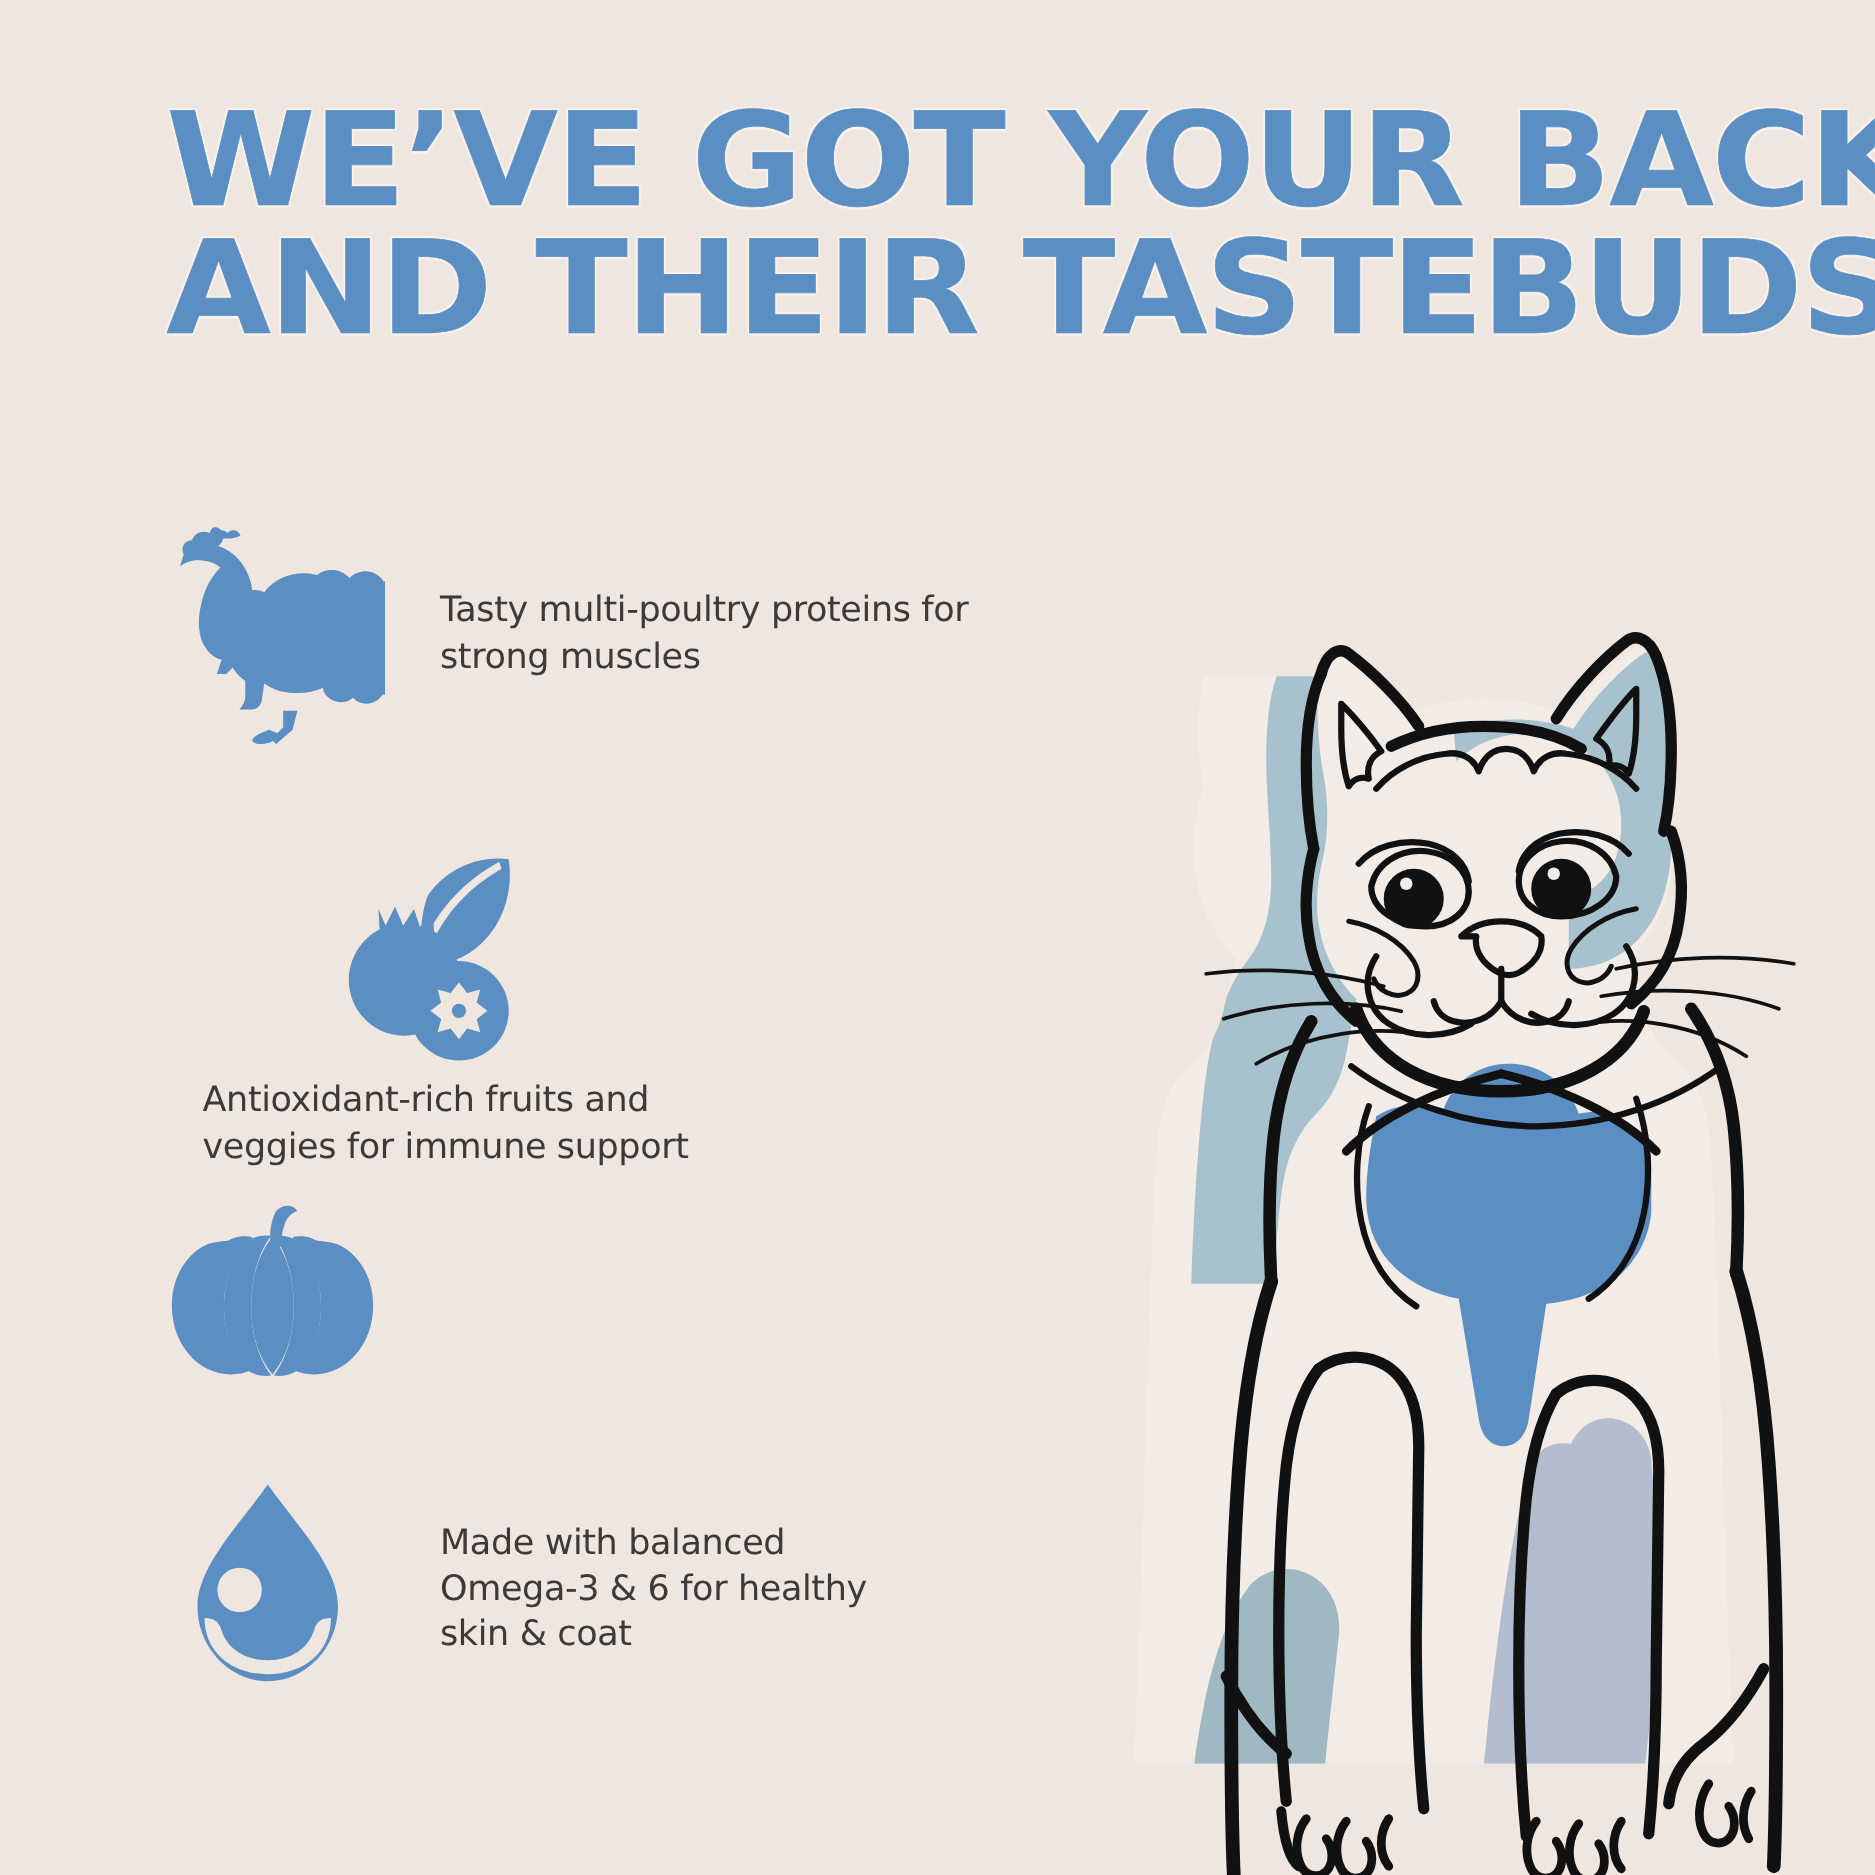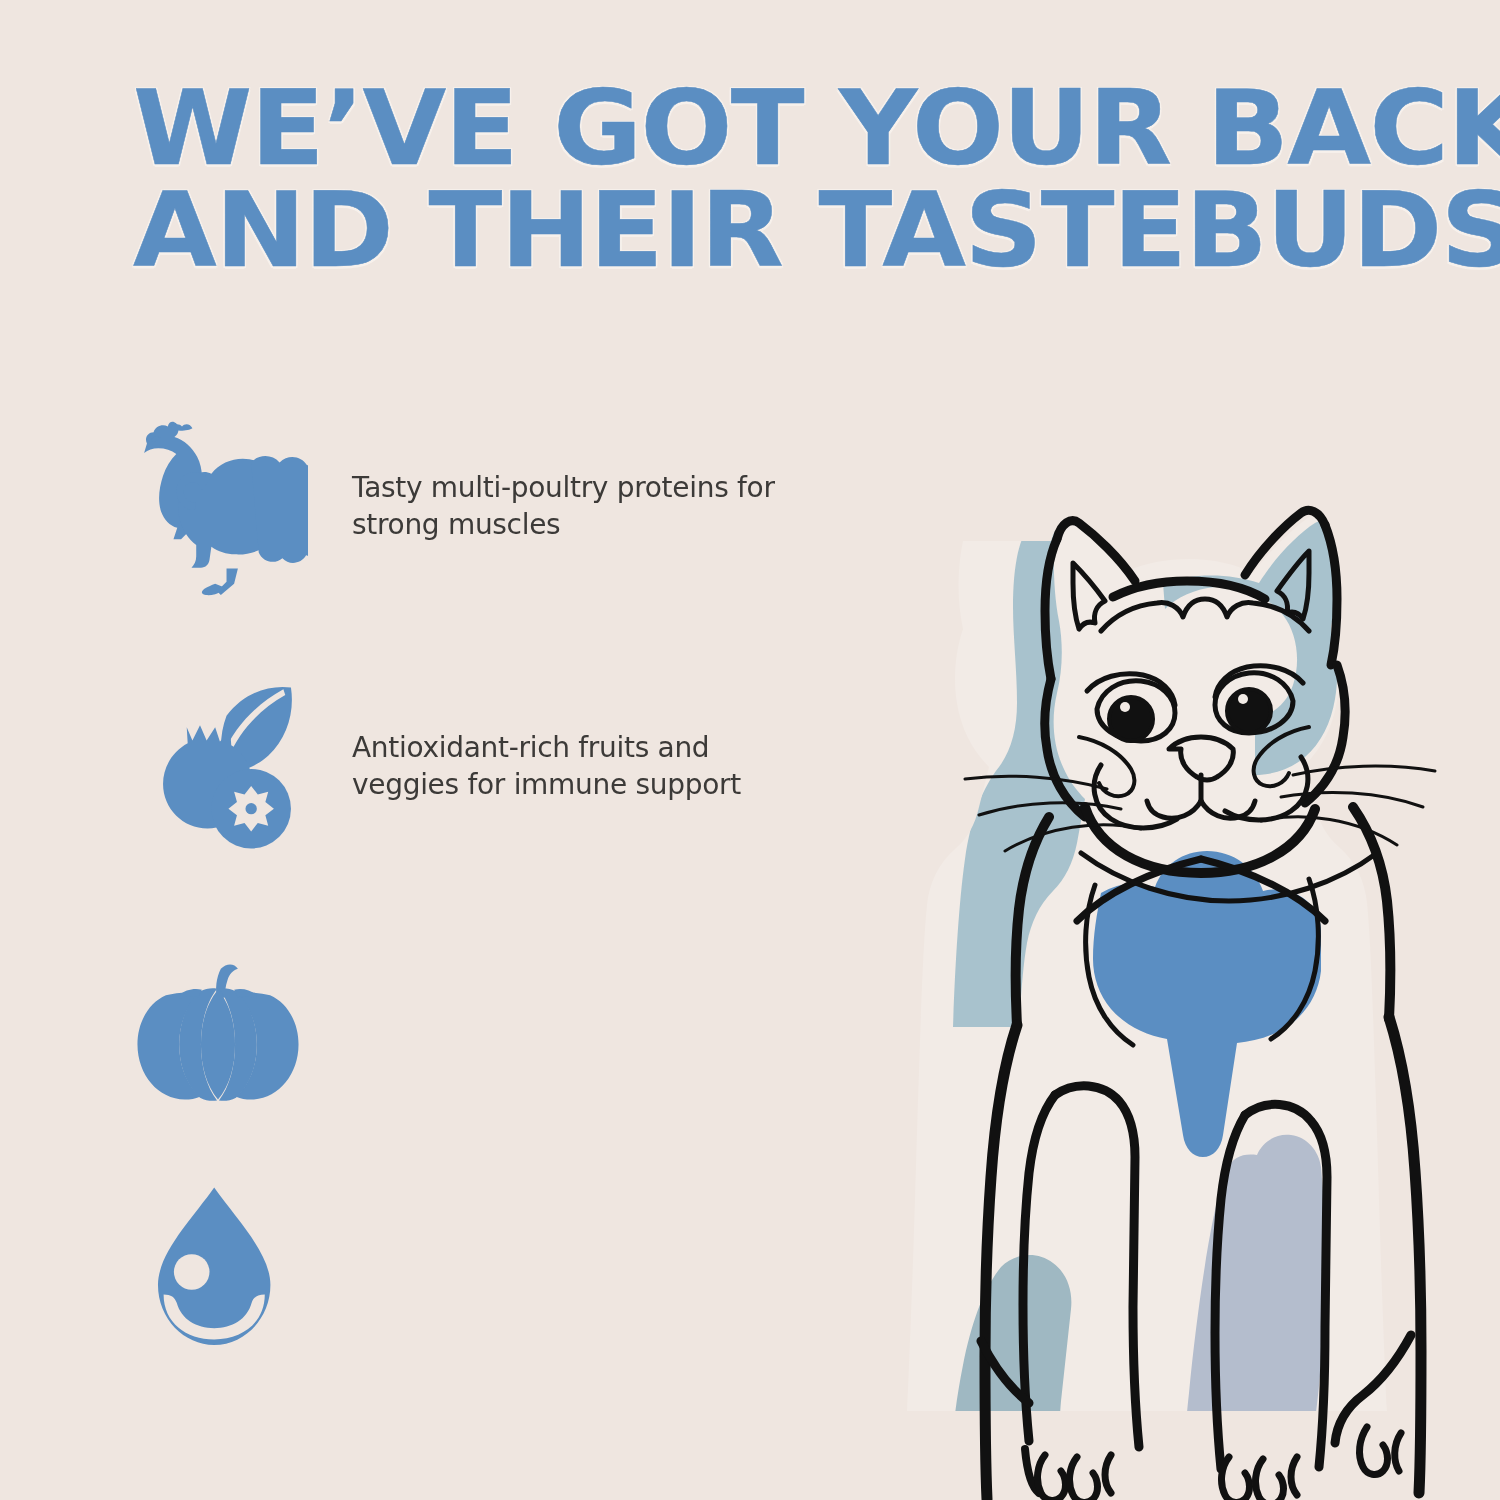--- a/index.html
+++ b/index.html
@@ -50,21 +50,21 @@
     left: 0;
     top: 0;
     width: 980px;
   }
   .benefit-row {
     position: absolute;
     display: flex;
     align-items: center;
   }
   .benefit-row.r1 { left: 128px; top: 412px; }
-  .benefit-row.r2 { left: 128px; top: 672px; }
+  .benefit-row.r2 { left: 128px; top: 672px; flex-direction: column; }
   .benefit-row.r3 { left: 128px; top: 942px; }
   .benefit-row.r4 { left: 128px; top: 1176px; }
 
   .benefit-icon {
     width: 190px;
     min-width: 190px;
     height: 190px;
     display: flex;
     align-items: center;
     justify-content: flex-start;
@@ -201,20 +201,23 @@
             <path d="M92 6 c24 34 60 70 60 104 c0 36 -28 64 -60 64 c-32 0 -60 -28 -60 -64
                      c0 -34 36 -70 60 -104z" fill="#5b8ec2"></path>
 
             <circle cx="68" cy="96" r="19" fill="#efe6e0"></circle>
 
             <path d="M38 120 c0 30 24 48 54 48 c30 0 54 -18 54 -48 c-8 0 -12 3 -14 9
                      c-5 18 -21 27 -40 27 c-19 0 -35 -9 -40 -27 c-2 -6 -6 -9 -14 -9z" fill="#efe6e0"></path>
           </g>
         </svg>
       </div>
+      <div class="benefit-text">Made with balanced
+Omega-3 &amp; 6 for healthy
+skin &amp; coat</div>
     </div>
 
   </div>
 
   <div class="cat-wrap">
     <svg viewBox="0 0 620 1060" aria-hidden="true">
       <defs>
         <clipPath id="catClip">
           <path d="M146 86 c6 -20 16 -28 24 -22 c14 10 36 30 52 52
                    c18 -8 40 -12 62 -12 c24 0 46 5 64 14 c18 -24 42 -46 56 -56

